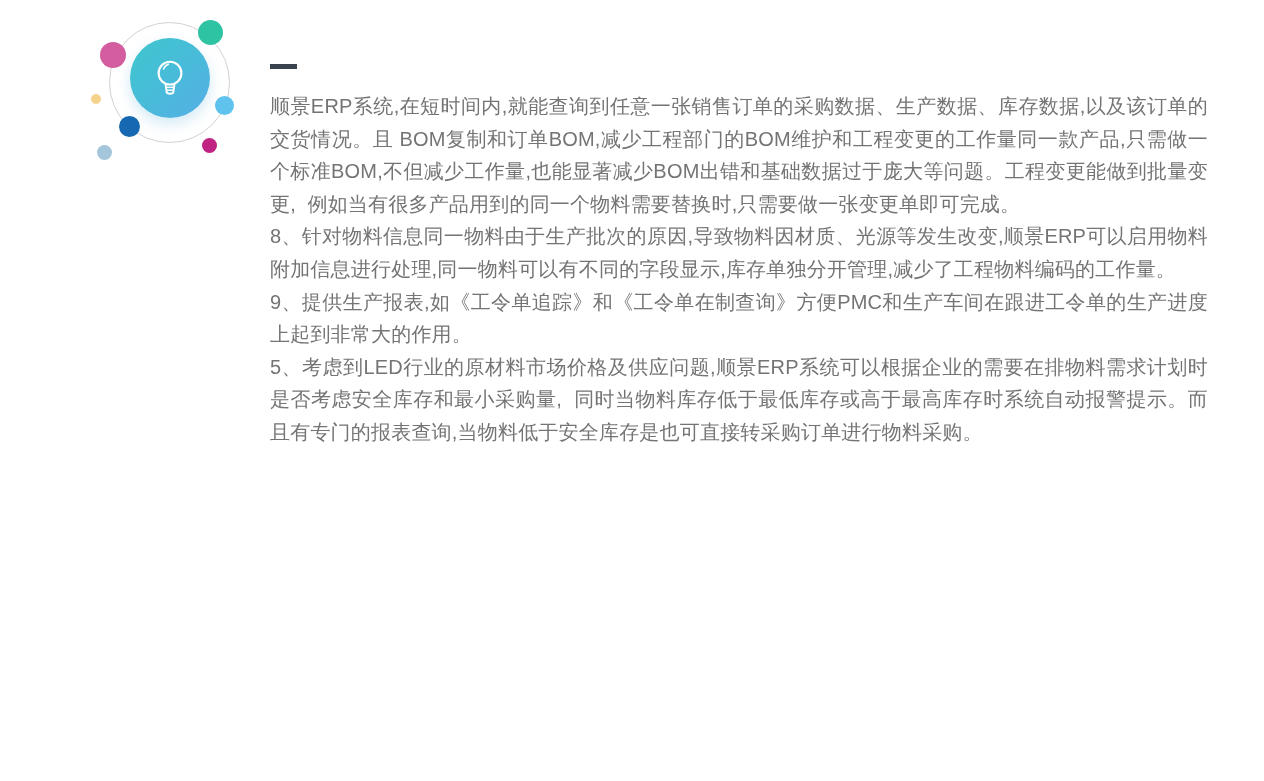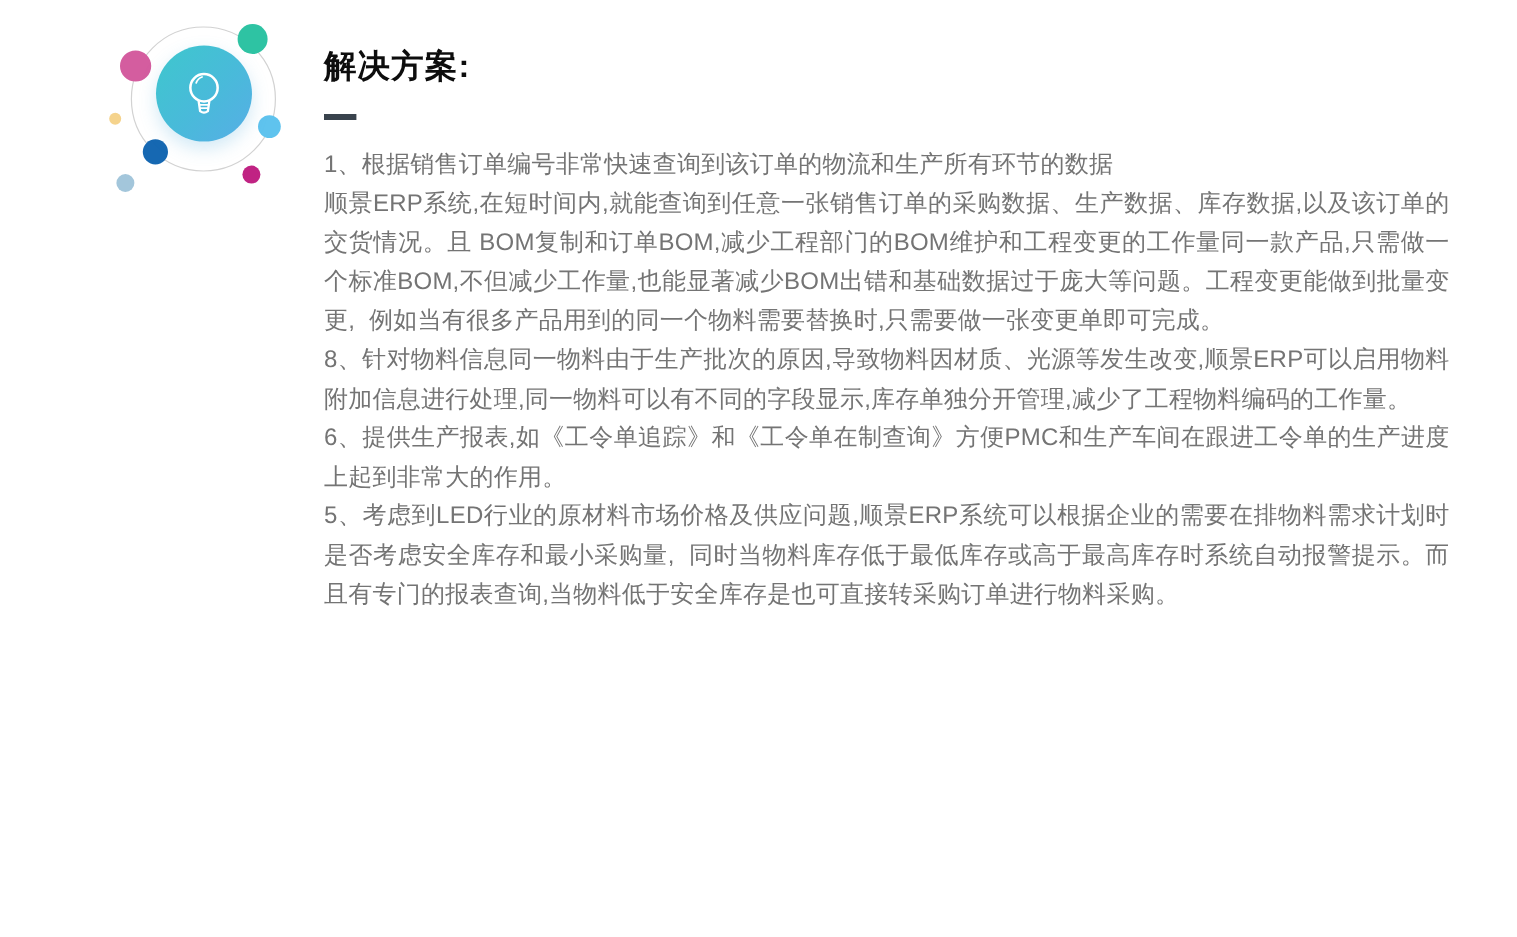--- a/index.html
+++ b/index.html
@@ -106,23 +106,21 @@
       <circle cx="32" cy="26" r="14" fill="none" stroke="#ffffff" stroke-width="2.6"></circle>
       <path d="M24 21 a10 10 0 0 1 6 -6" fill="none" stroke="#ffffff" stroke-width="1.8" stroke-linecap="round"></path>
       <path d="M26.5 39.5 L28 50 Q32 53 36 50 L37.5 39.5" fill="none" stroke="#ffffff" stroke-width="2.4" stroke-linejoin="round"></path>
       <line x1="27.2" y1="43.5" x2="36.8" y2="43.5" stroke="#ffffff" stroke-width="1.8"></line>
       <line x1="27.8" y1="47" x2="36.2" y2="47" stroke="#ffffff" stroke-width="1.8"></line>
     </svg>
   </div>
 </div>
 
 <div class="content">
-  <h1 class="page-title">解决方案:</h1>
   <div class="title-accent-bar"></div>
 
   <div class="paragraphs">
-    <p>1、根据销售订单编号非常快速查询到该订单的物流和生产所有环节的数据</p>
     <p>顺景ERP系统,在短时间内,就能查询到任意一张销售订单的采购数据、生产数据、库存数据,以及该订单的交货情况。且 BOM复制和订单BOM,减少工程部门的BOM维护和工程变更的工作量同一款产品,只需做一个标准BOM,不但减少工作量,也能显著减少BOM出错和基础数据过于庞大等问题。工程变更能做到批量变更,  例如当有很多产品用到的同一个物料需要替换时,只需要做一张变更单即可完成。</p>
     <p>8、针对物料信息同一物料由于生产批次的原因,导致物料因材质、光源等发生改变,顺景ERP可以启用物料附加信息进行处理,同一物料可以有不同的字段显示,库存单独分开管理,减少了工程物料编码的工作量。</p>
-    <p>6、提供生产报表,如《工令单追踪》和《工令单在制查询》方便PMC和生产车间在跟进工令单的生产进度上起到非常大的作用。</p>
+    <p>9、提供生产报表,如《工令单追踪》和《工令单在制查询》方便PMC和生产车间在跟进工令单的生产进度上起到非常大的作用。</p>
     <p>5、考虑到LED行业的原材料市场价格及供应问题,顺景ERP系统可以根据企业的需要在排物料需求计划时是否考虑安全库存和最小采购量,  同时当物料库存低于最低库存或高于最高库存时系统自动报警提示。而且有专门的报表查询,当物料低于安全库存是也可直接转采购订单进行物料采购。</p>
   </div>
 </div>
 
 </body></html>

